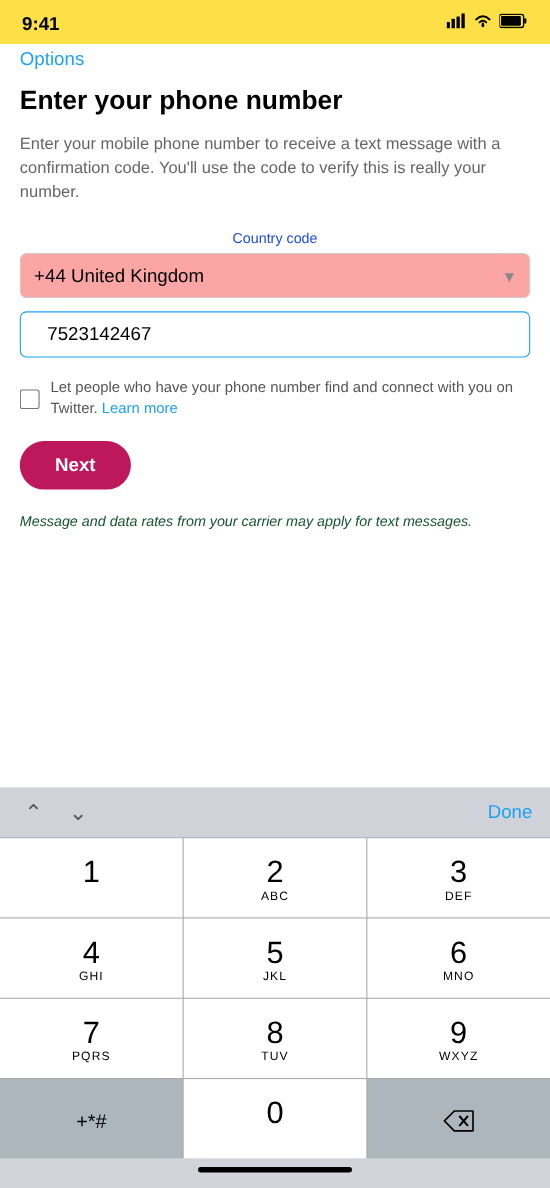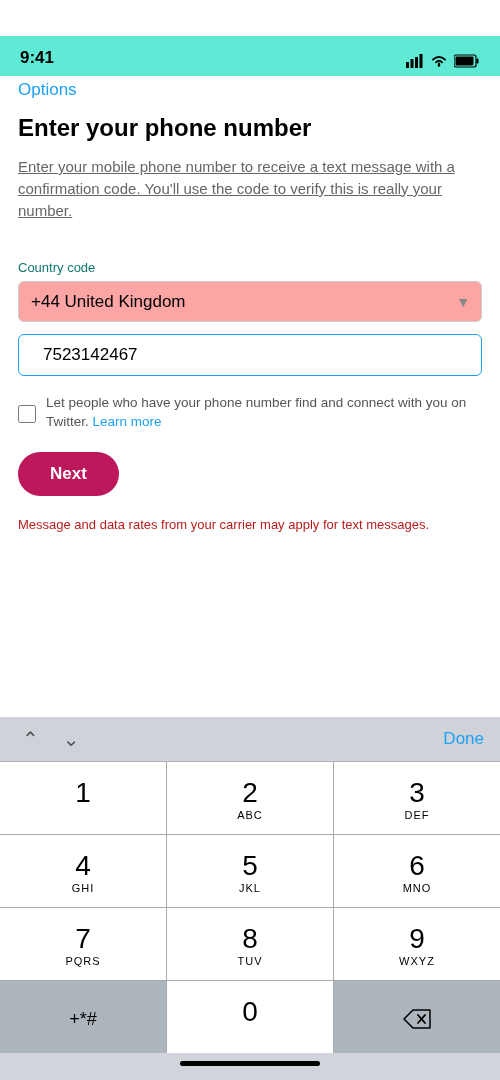--- a/index.html
+++ b/index.html
@@ -10,24 +10,23 @@
       min-height: 1080px;
       background: #fff;
       font-family: -apple-system, 'Helvetica Neue', Arial, sans-serif;
       overflow: hidden;
     }
 
     
     .status-bar {
       display: flex;
       justify-content: space-between;
-      align-items: flex-end;
+      align-items: flex-start;
       padding: 12px 20px 8px 20px;
-      background: #5eead4;
-      margin-top: 36px;
+      background: #fde047;
     }
     .status-time {
       font-size: 17px;
       font-weight: 600;
       color: #000;
     }
     .status-icons {
       display: flex;
       align-items: center;
       gap: 6px;
@@ -53,27 +52,27 @@
     .page-title {
       font-size: 24px;
       font-weight: 700;
       color: #000;
       margin-bottom: 14px;
     }
     .description {
       font-size: 15px;
       color: #666;
       line-height: 1.45;
-      margin-bottom: 39px;
-      text-decoration: underline;
+      margin-bottom: 24px;
     }
     .label {
       font-size: 13px;
-      color: #0f766e;
+      color: #1d4ed8;
       margin-bottom: 6px;
+      text-align: center;
     }
     .country-select-wrapper {
       position: relative;
       margin-bottom: 12px;
     }
     .country-select {
       width: 100%;
       padding: 10px 38px 10px 12px;
       font-size: 17px;
       color: #000;
@@ -135,23 +134,24 @@
       border-radius: 28px;
       padding: 12px 32px;
       font-size: 17px;
       font-weight: 600;
       cursor: pointer;
       margin-bottom: 20px;
     }
 
     .disclaimer {
       font-size: 13px;
-      color: #b91c1c;
+      color: #14532d;
       line-height: 1.4;
       margin-bottom: 0;
+      font-style: italic;
     }
 
     
     .keyboard-area {
       position: absolute;
       bottom: 0;
       left: 0;
       width: 500px;
       background: #d1d5db;
     }

